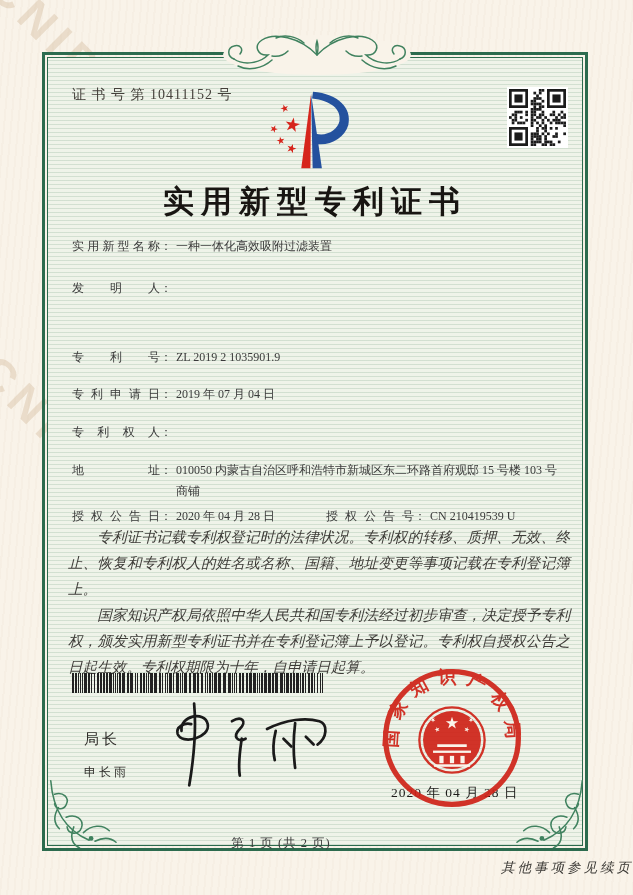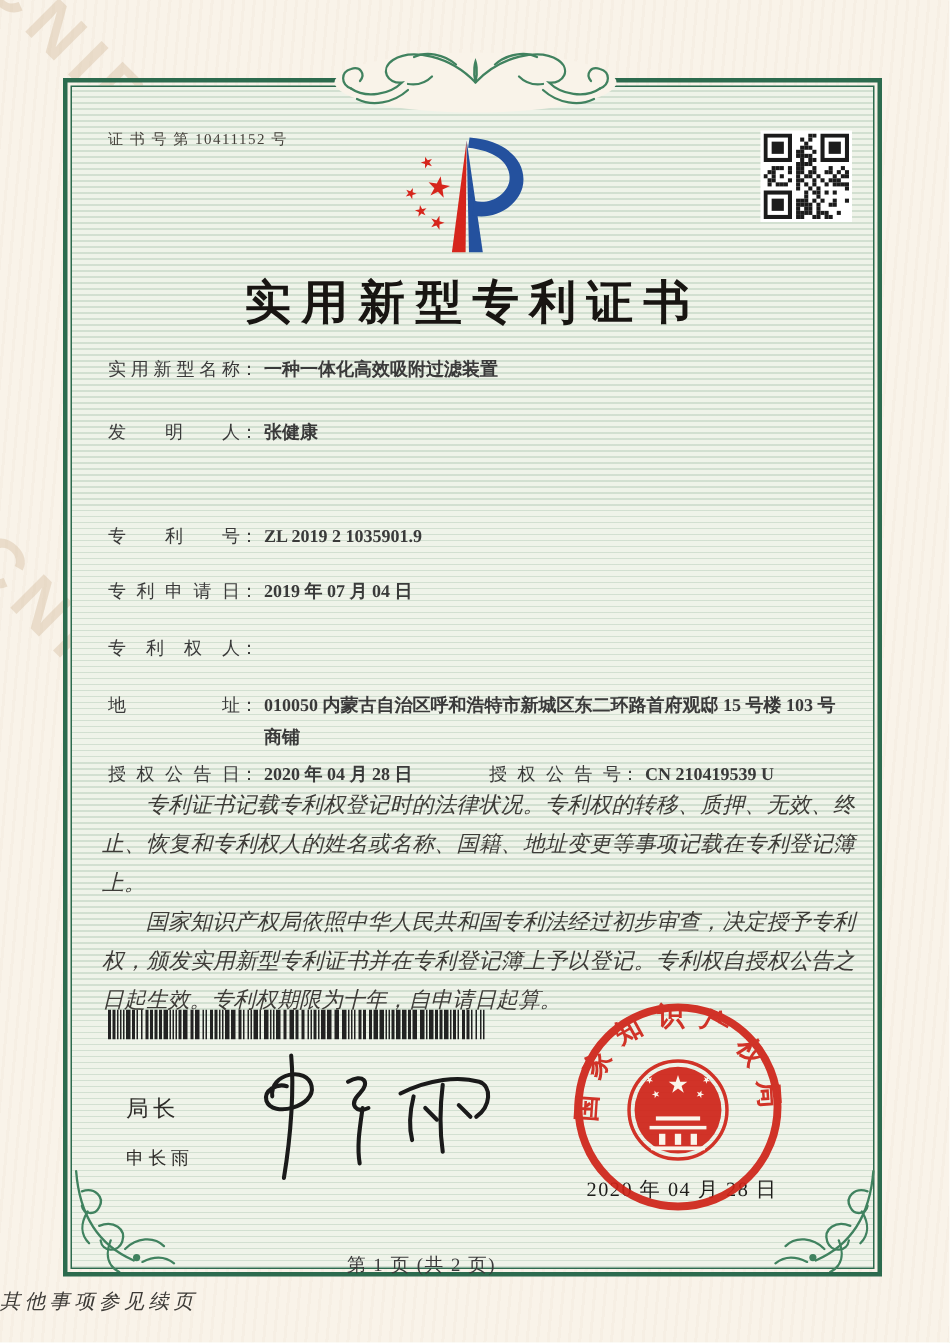--- a/index.html
+++ b/index.html
@@ -12,46 +12,46 @@
       transform:rotate(45deg);white-space:nowrap;pointer-events:none;}
   
   .frame{position:absolute;left:42px;top:52px;width:546px;height:799px;z-index:2;
          border:3px solid #2c6b4e;box-sizing:border-box;}
   .frame-inner{position:absolute;left:2px;top:2px;right:2px;bottom:2px;
          border:1px solid #2c6b4e;
          background:#eff3e9;
          background-image:repeating-linear-gradient(0deg, rgba(143,178,152,.30) 0 1px, rgba(0,0,0,0) 1px 4px);}
   .ornament{position:absolute;z-index:3;}
   .content{position:absolute;inset:0;z-index:4;}
-  .cert-no{position:absolute;left:72px;top:86px;font-size:10px;letter-spacing:1px;color:#44403a;}
+  .cert-no{position:absolute;left:72px;top:86px;font-size:14px;letter-spacing:1px;color:#44403a;}
   .logo{position:absolute;left:266px;top:78px;width:98px;height:98px;}
   .qr{position:absolute;left:507px;top:87px;width:57px;height:57px;background:#fff;padding:2px;}
   .title{position:absolute;left:42px;top:181px;width:546px;text-align:center;
          font-size:31px;font-weight:bold;letter-spacing:7px;color:#181512;}
   .fields{position:absolute;left:72px;top:236px;width:492px;font-size:12px;line-height:21px;color:#3a3a3a;}
   .frow{display:flex;align-items:flex-start;}
   .flabel{display:inline-block;width:88px;flex:0 0 88px;text-align:justify;text-align-last:justify;}
   .fcolon{flex:0 0 auto;padding-right:4px;}
-  .fvalue{flex:1 1 auto;font-weight:bold;}
+  .fvalue{flex:1 1 auto;}
   .mb21{margin-bottom:21px;}.mb17{margin-bottom:17px;}.mb16{margin-bottom:16px;margin-top:48px;}.mb4{margin-bottom:4px;}
   .v150{flex:0 0 150px;}
   .paras{position:absolute;left:68px;top:524px;width:502px;font-size:14.6px;line-height:26px;
          text-align:justify;font-style:italic;color:#3e3c38;}
   .paras p{margin:0;text-indent:2em;}
   .barcode{position:absolute;left:72px;top:673px;width:256px;height:20px;}
   .sig-title{position:absolute;left:84px;top:730px;font-family:Liberation Serif, serif;
              font-size:15px;letter-spacing:3px;color:#2e2c29;}
   .sig-name{position:absolute;left:84px;top:764px;font-family:"Liberation Sans",sans-serif;
             font-size:12px;letter-spacing:3px;color:#2e2c29;}
   .sig-script{position:absolute;left:152px;top:694px;width:195px;height:102px;}
   .seal-date{position:absolute;left:391px;top:784px;font-size:13.5px;letter-spacing:1px;color:#1d1c1a;z-index:4;}
   .seal{position:absolute;left:378px;top:660px;width:148px;height:158px;z-index:5;opacity:.92;}
   .page-indicator{position:absolute;left:42px;top:835px;width:478px;text-align:center;
                   font-size:12.5px;color:#3a3a3a;letter-spacing:1px;font-family:Liberation Serif, serif;}
-  .continuation{position:absolute;left:0;top:859px;width:633px;text-align:left;
+  .continuation{position:absolute;left:0;top:859px;width:633px;text-align:right;
                 font-size:13.5px;font-style:italic;letter-spacing:3px;color:#3c3a36;}
   svg{display:block;}
 </style>
 </head>
 <body>
 
 <div class="page">
 
   <span class="wm" style="left:-28px;top:14px">CNIPA</span>
   <span class="wm" style="left:398px;top:238px">CNIPA</span>
@@ -245,21 +245,20 @@
 
     <div class="fields">
       <div class="frow mb21">
         <span class="flabel">实用新型名称</span>
           <span class="fcolon">：</span>
           <span class="fvalue">一种一体化高效吸附过滤装置</span>
       </div>
       <div class="frow mb21">
         <span class="flabel">发明人</span>
           <span class="fcolon">：</span>
-          <span class="fvalue">张健康</span>
       </div>
       <div class="frow mb16">
         <span class="flabel">专利号</span>
           <span class="fcolon">：</span>
           <span class="fvalue">ZL 2019 2 1035901.9</span>
       </div>
       <div class="frow mb17">
         <span class="flabel">专利申请日</span>
           <span class="fcolon">：</span>
           <span class="fvalue">2019 年 07 月 04 日</span>

